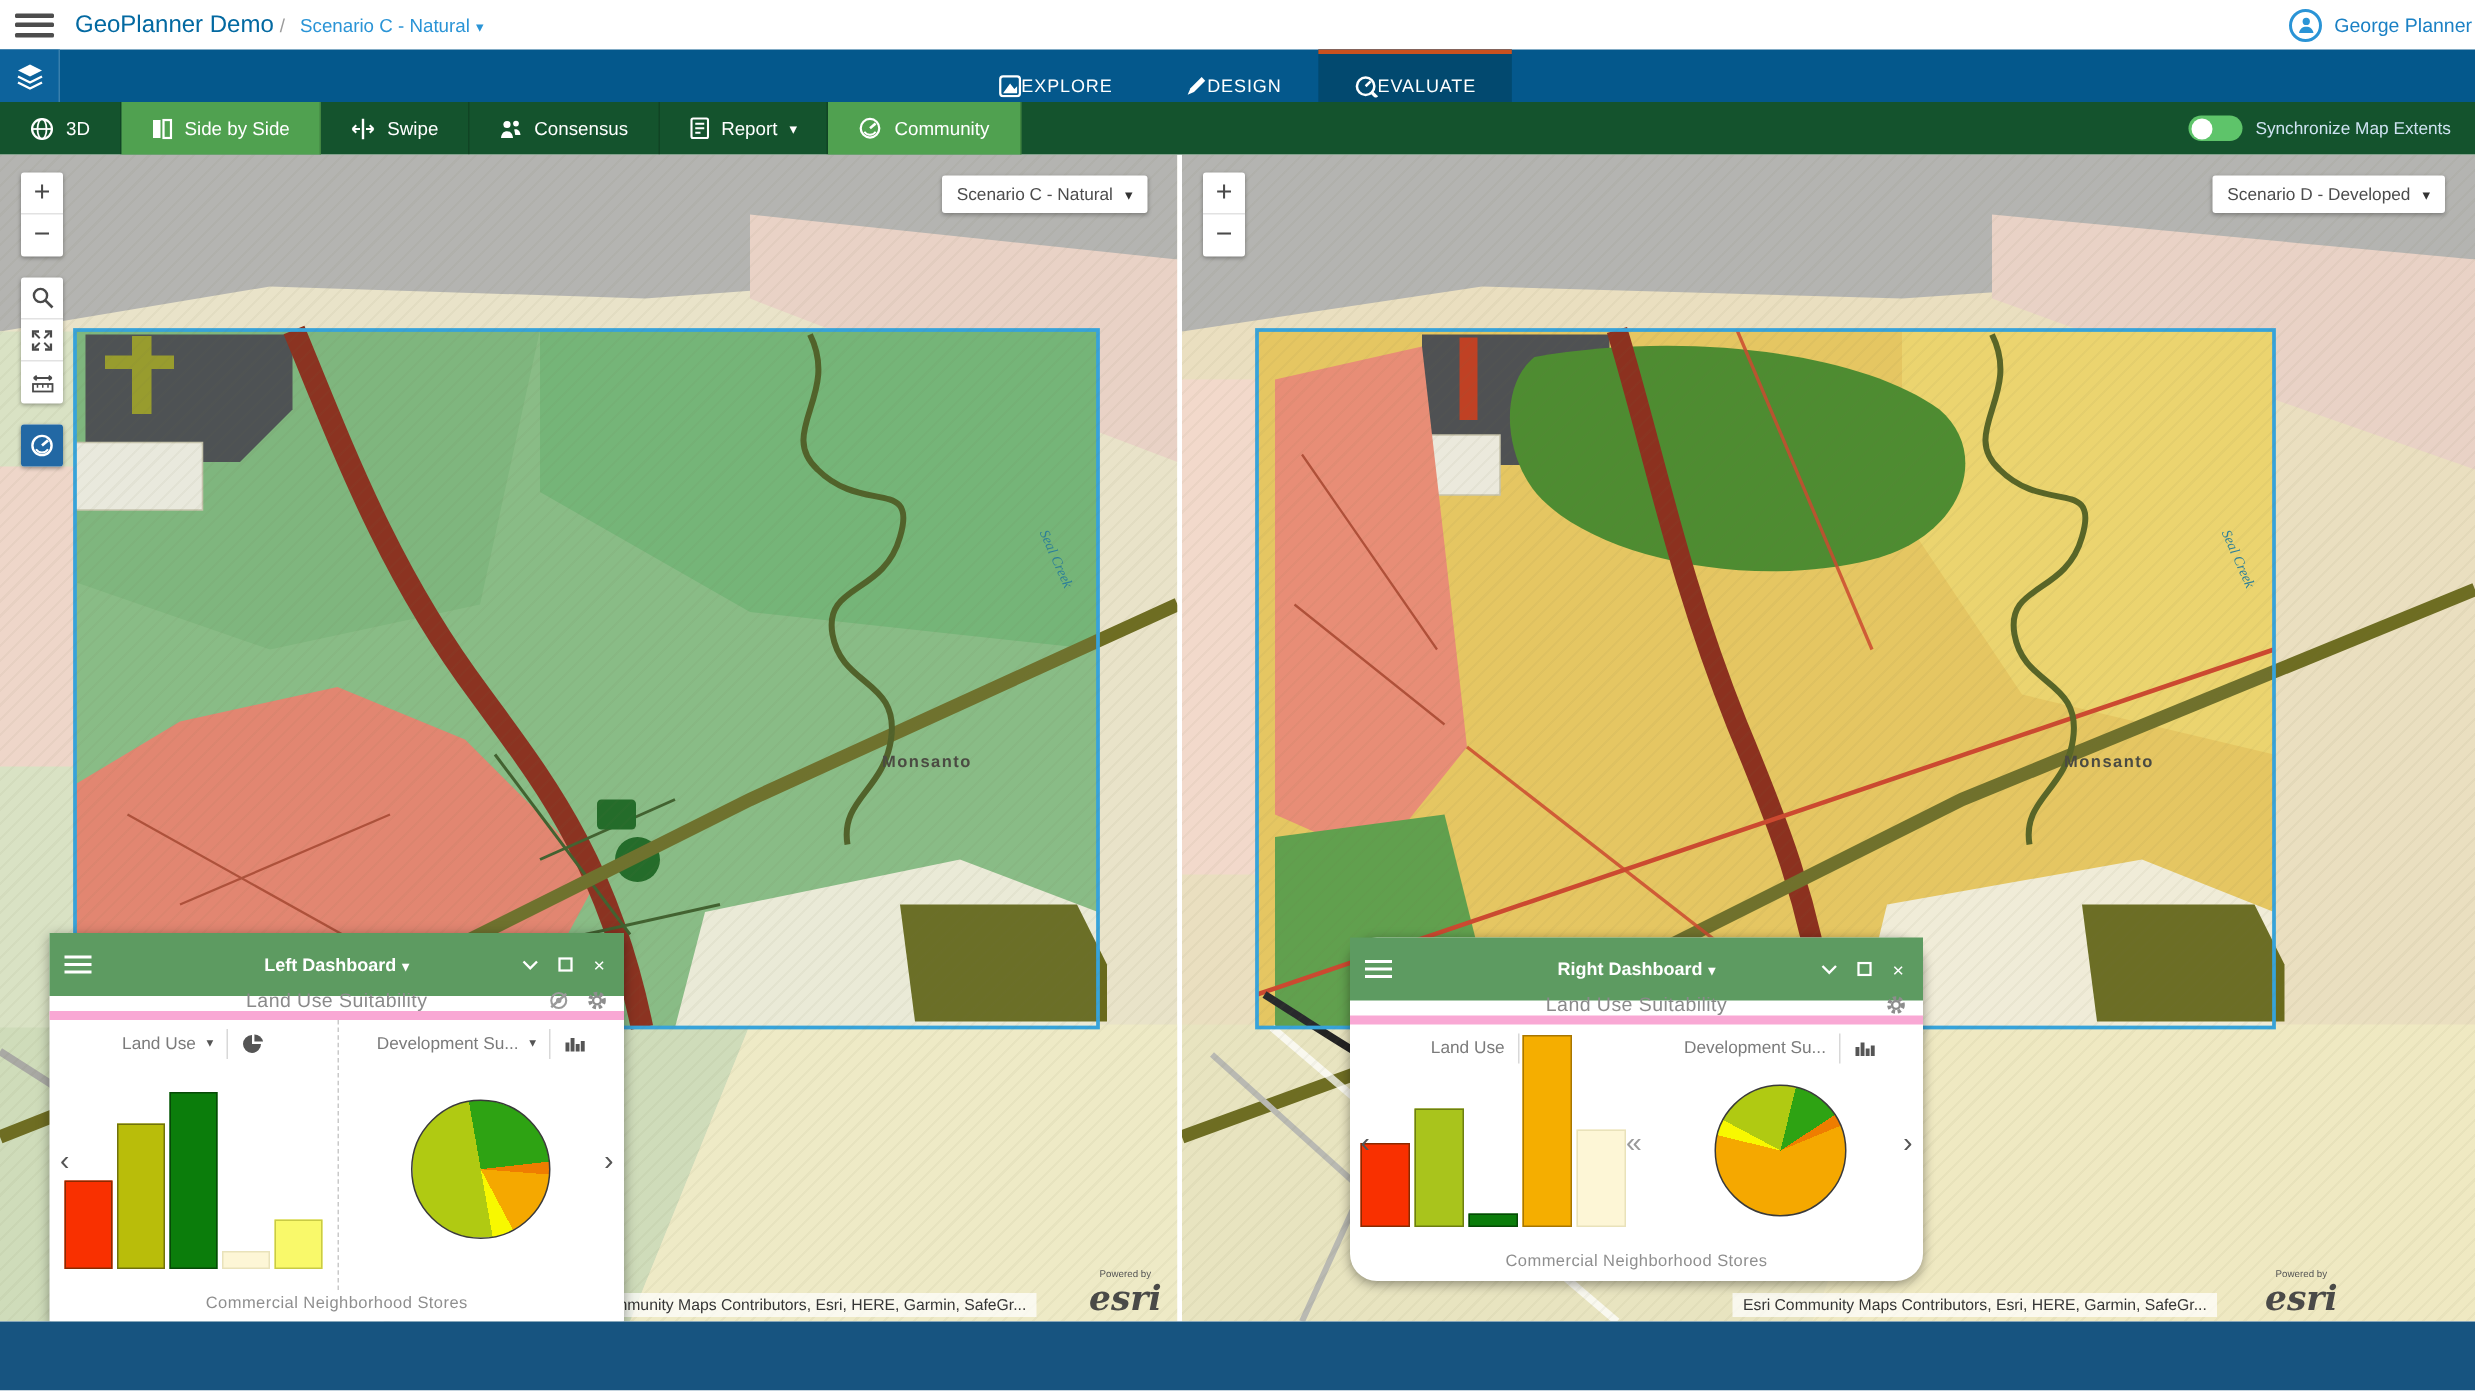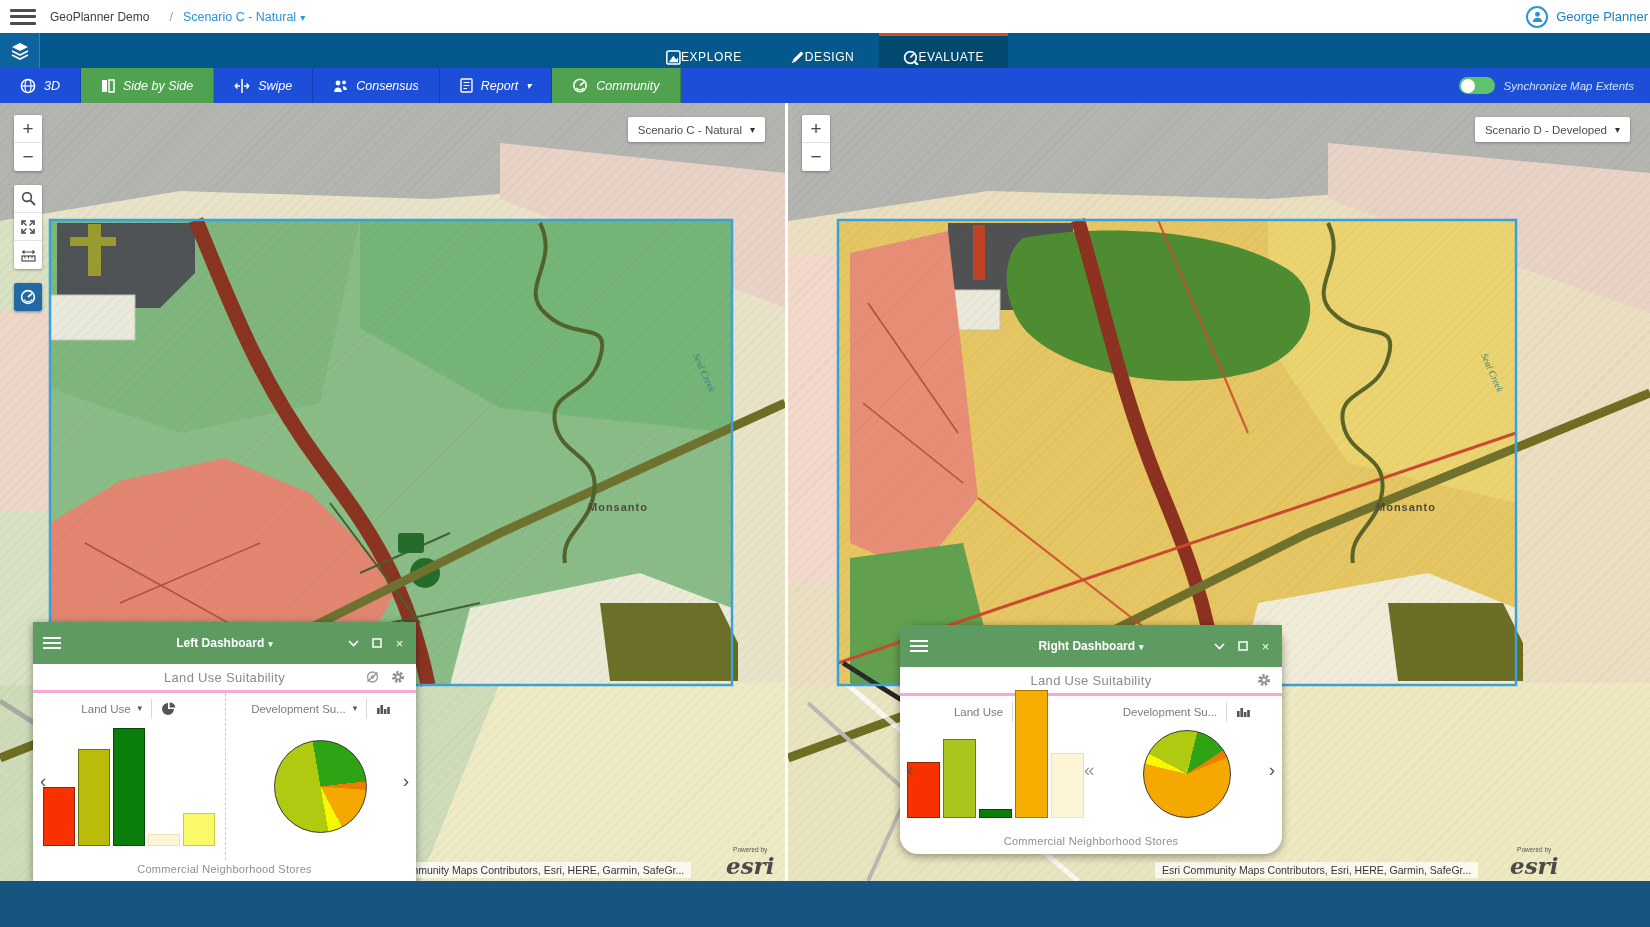--- a/index.html
+++ b/index.html
@@ -4,37 +4,37 @@
 <style>
   * { margin:0; padding:0; box-sizing:border-box; }
   html,body { width:1650px; height:927px; overflow:hidden; }
   body { font-family:"Liberation Sans", sans-serif; background:#fff; position:relative; }
   .screen { position:absolute; inset:0; width:1650px; height:927px; }
 
   
   .topbar { position:absolute; left:0; top:0; width:100%; height:33px; background:#fff; display:flex; align-items:center; z-index:40; }
   .hamburger { width:26px; height:16px; margin:0 14px 0 10px; display:flex; flex-direction:column; justify-content:space-between; cursor:pointer; }
   .hamburger span { display:block; height:3px; background:#4d4d4d; border-radius:1px; }
-  .crumb { font-size:12px; color:#404040; margin-right:20px; }
+  .crumb { font-size:16px; color:#0369a1; margin-right:4px; }
   .crumb-sep { font-size:12.5px; color:#9a9a9a; margin-right:10px; }
   .crumb-link { font-size:12.5px; color:#2a94d6; cursor:pointer; }
   .crumb-link .caret { font-size:10px; margin-left:4px; }
   .user-area { margin-left:auto; display:flex; align-items:center; gap:8px; padding-right:2px; cursor:pointer; }
   .avatar { width:22px; height:22px; border:2px solid #2a94d6; border-radius:50%; display:flex; align-items:center; justify-content:center; }
   .user-name { font-size:13px; color:#1a80c4; }
 
   
   .navbar { position:absolute; left:0; top:33px; width:100%; height:35px; background:#04588c; z-index:40; }
   .layers-btn { position:absolute; left:0; top:0; width:40px; height:35px; background:#0d639c; border-right:1px solid rgba(255,255,255,.18); display:flex; align-items:center; justify-content:center; cursor:pointer; }
   .nav-tabs { position:absolute; left:50%; top:0; transform:translateX(-50%); height:35px; display:flex; }
   .nav-tab { height:45px; padding:0 24px; display:flex; align-items:center; gap:0; color:#fff; font-size:12px; letter-spacing:.6px; cursor:pointer; border-top:3px solid transparent; }
   .nav-tab.active { background:#02496f; border-top:3px solid #c9511f; }
 
   
-  .toolbar { position:absolute; left:0; top:68px; width:100%; height:35px; background:#1d4ed8; display:flex; align-items:stretch; z-index:40;font-style:italic; }
+  .toolbar { position:absolute; left:0; top:68px; width:100%; height:35px; background:#14532d; display:flex; align-items:stretch; z-index:40; }
   .tb-btn { display:flex; align-items:center; gap:8px; padding:0 20px; color:#fff; font-size:12.5px; cursor:pointer; border-right:1px solid rgba(0,0,0,.18); white-space:nowrap; }
   .tb-btn.green { background:#50a150; }
   .tb-btn .caret { font-size:10px; }
   .tb-right { margin-left:auto; display:flex; align-items:center; gap:9px; padding-right:16px; }
   .toggle { width:36px; height:17px; border-radius:9px; background:#5ec46a; position:relative; cursor:pointer; }
   .toggle .knob { position:absolute; left:2px; top:1.5px; width:14px; height:14px; border-radius:50%; background:#fff; }
   .toggle-label { color:#cfe3f2; font-size:11.5px; }
 
   
   .maps { position:absolute; left:0; top:103px; width:1650px; height:778px; background:#fff; }
@@ -79,21 +79,21 @@
   .panel { position:absolute; background:#fff; box-shadow:0 2px 8px rgba(0,0,0,.4); z-index:25; display:flex; flex-direction:column; }
   .panel.left-panel { left:33px; top:519px; width:383px; height:260px; }
   .panel.right-panel { left:112px; top:522px; width:382px; height:229px;border-radius:18px; }
   .panel-header { height:42px; background:#5d9b61; color:#fff; display:flex; align-items:center; position:relative; flex:0 0 auto; }
   .panel-burger { width:18px; height:12px; margin-left:10px; display:flex; flex-direction:column; justify-content:space-between; cursor:pointer; }
   .panel-burger span { height:2px; background:#fff; display:block; }
   .panel-title { position:absolute; left:50%; transform:translateX(-50%); font-size:12px; font-weight:bold; white-space:nowrap; cursor:pointer; }
   .panel-title .caret { font-size:9px; margin-left:4px; }
   .panel-header-icons { margin-left:auto; display:flex; align-items:center; gap:10px; padding-right:10px; }
   .ph-icon { width:13px; height:13px; display:flex; align-items:center; justify-content:center; color:#fff; cursor:pointer; font-size:13px; line-height:1; }
-  .panel-subheader { height:29px; border-bottom:3px solid #f9a8d4; display:flex; align-items:center; position:relative; flex:0 0 auto; }
+  .panel-subheader { height:16px; border-bottom:6px solid #f9a8d4; display:flex; align-items:flex-end; position:relative; flex:0 0 auto; }
   .subheader-title { position:absolute; left:50%; transform:translateX(-50%); font-size:13px; color:#8a8a8a; letter-spacing:.3px; white-space:nowrap; }
   .subheader-icons { margin-left:auto; display:flex; align-items:center; gap:11px; padding-right:11px; }
   .panel-body { flex:1 1 auto; display:flex; position:relative; min-height:0; }
   .widget { flex:1 1 50%; display:flex; flex-direction:column; min-width:0; }
   .widget + .widget { border-left:1px dashed #c9c9c9; }
   .widget-toolbar { height:26px; display:flex; align-items:center; justify-content:center; gap:9px; flex:0 0 auto; margin-top:3px; }
   .widget-selector { font-size:11.5px; color:#7b7b7b; display:flex; gap:7px; cursor:pointer; white-space:nowrap; }
   .widget-selector .caret { font-size:9px; color:#555; }
   .wt-divider { width:1px; height:20px; background:#d8d8d8; }
   .chart-zone { flex:1 1 auto; display:flex; align-items:flex-end; justify-content:center; min-height:0; }

